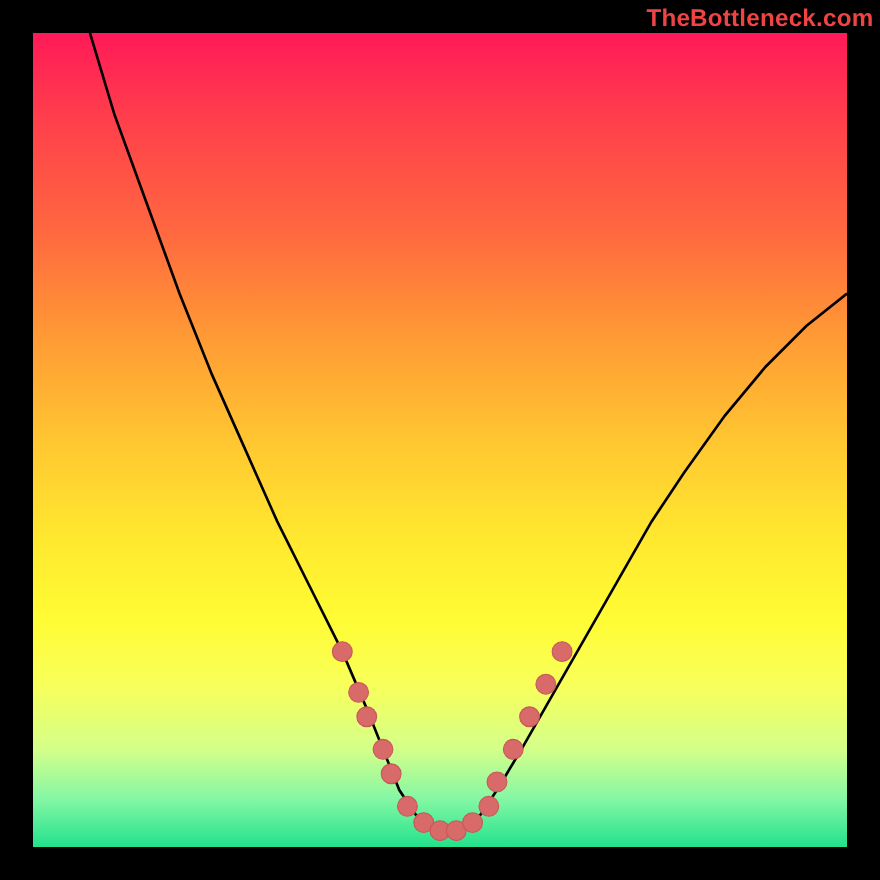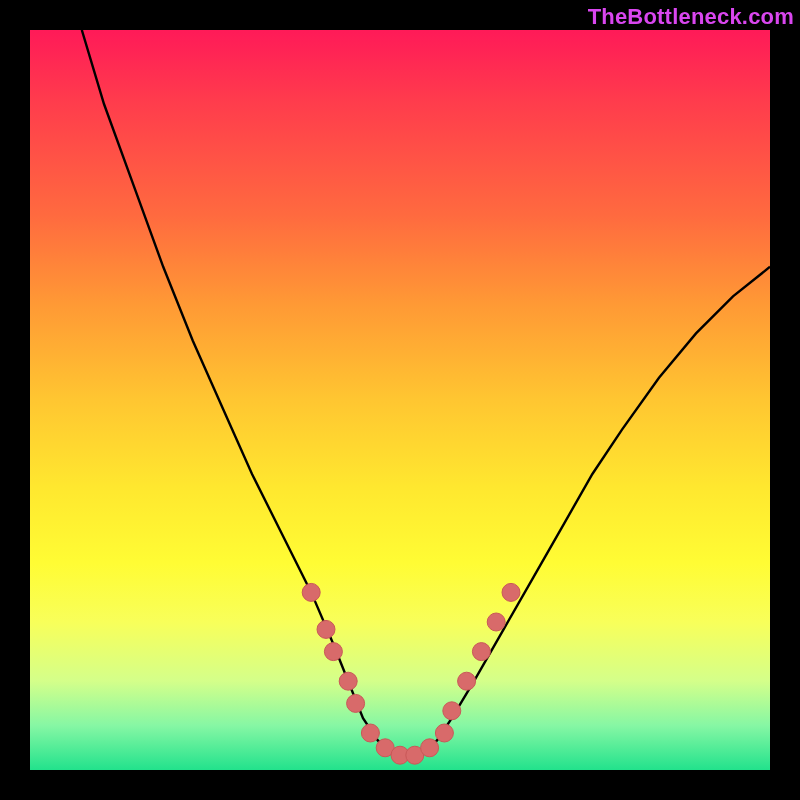--- a/index.html
+++ b/index.html
@@ -39,21 +39,21 @@
       #86f7a4 94%,
       #22e28c 100%
     );
   }
   .watermark {
     position: absolute;
     top: 4px;
     right: 6px;
     font-size: 22px;
     font-weight: 600;
-    color: #d946ef;
+    color: #ef4444;
     letter-spacing: 0.2px;
     user-select: none;
   }
   svg.curve {
     position: absolute;
     top: 0;
     left: 0;
     width: 740px;
     height: 740px;
   }

